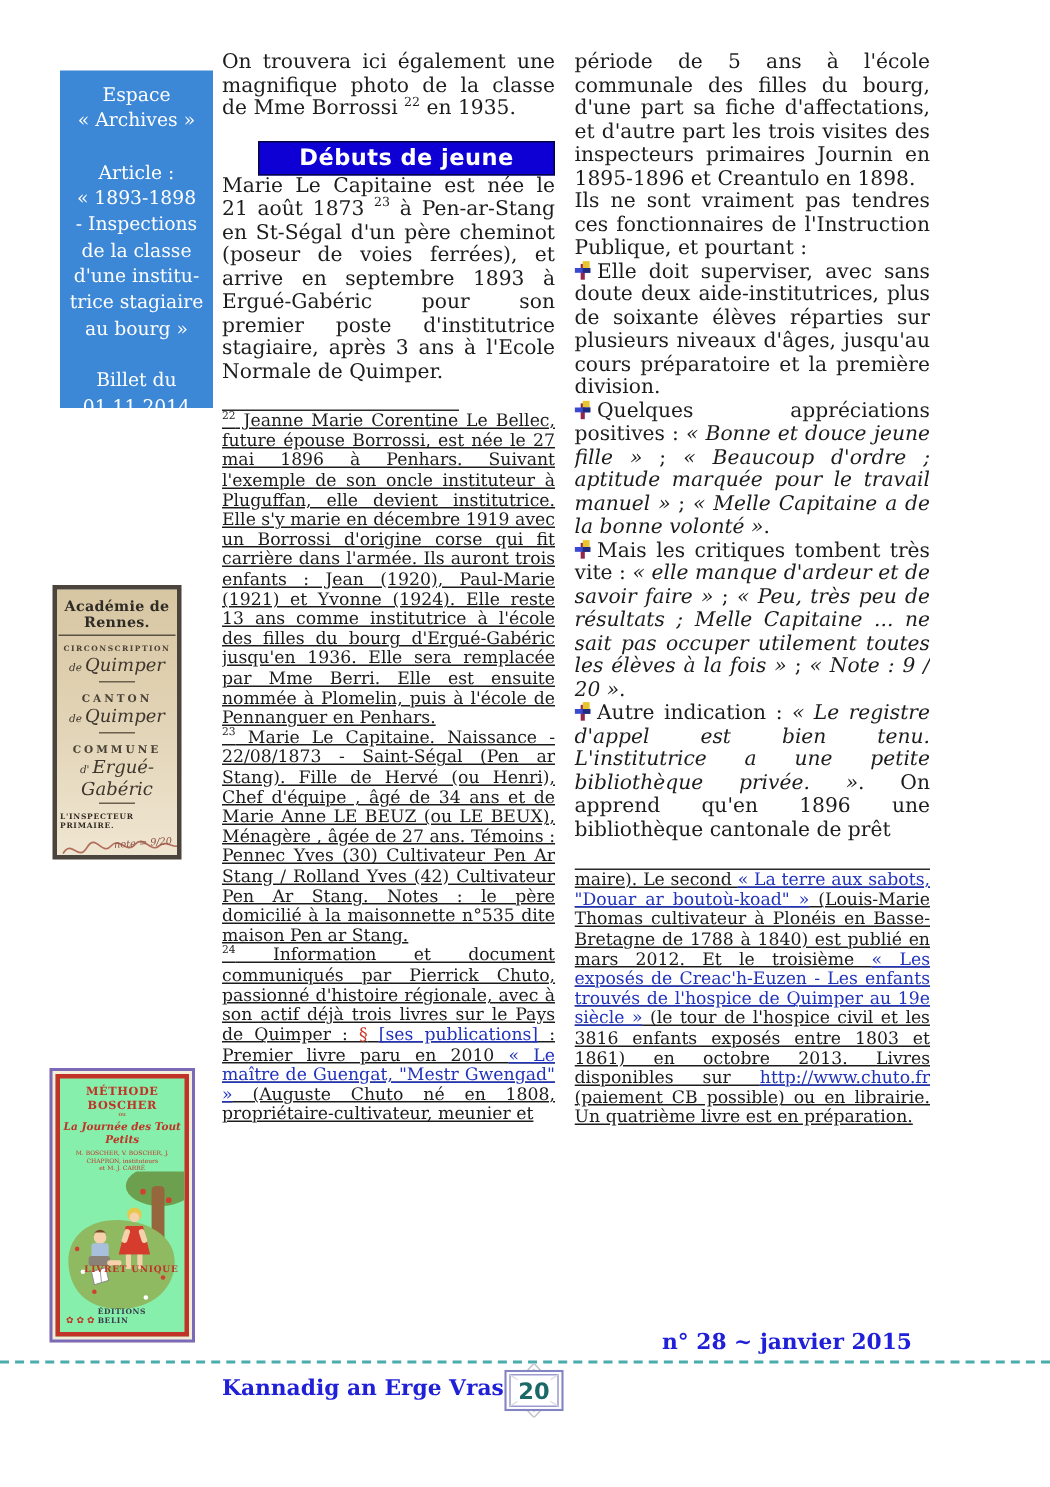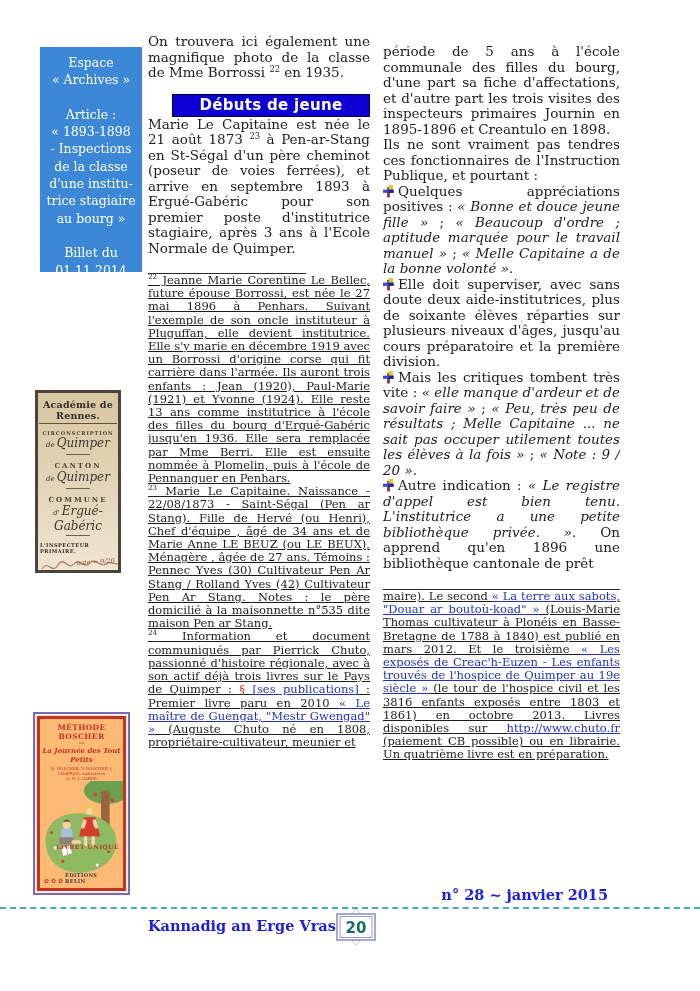--- a/index.html
+++ b/index.html
@@ -23,21 +23,21 @@
   .doc-sep{width:24px;margin:2px auto 0;border-top:1px solid #6b5f4e;}
   .doc-insp{font-size:5px;font-weight:bold;letter-spacing:0.5px;color:#332c24;text-align:left;
       margin:6px 0 0 2px;}
   .doc-note{position:absolute;right:3px;bottom:4px;font-size:6.5px;font-style:italic;color:#8a5040;
       transform:rotate(-4deg);}
   .doc-sign{display:block;margin:1px auto 0;}
 
   .book-cover{position:absolute;left:33px;top:712px;width:97px;height:183px;box-sizing:border-box;
       border:2px solid #7a6ab8;background:#f3edda;overflow:hidden;}
   .book-inner{position:absolute;left:2px;top:2px;right:2px;bottom:2px;border:3px solid #c13327;
-      background:#fdba74;display:flex;flex-direction:column;overflow:hidden;}
+      background:#86efac;display:flex;flex-direction:column;overflow:hidden;}
   .bk-title{font-size:7.5px;font-weight:bold;color:#c13327;text-align:center;margin-top:4px;
       letter-spacing:0.4px;font-family:"DejaVu Serif",serif;}
   .bk-ou{font-size:4px;color:#c13327;text-align:center;line-height:4px;}
   .bk-sub{font-size:7px;font-weight:bold;font-style:italic;color:#c13327;text-align:center;margin-top:1px;}
   .bk-authors{font-size:4px;color:#c13327;text-align:center;line-height:5px;margin-top:2px;}
   .bk-art{flex:1;display:block;}
   .bk-livret{position:absolute;right:4px;bottom:38px;font-size:6px;font-weight:bold;color:#c13327;
       letter-spacing:0.5px;}
   .bk-bottom{position:absolute;left:4px;right:4px;bottom:4px;display:flex;
       justify-content:space-between;align-items:flex-end;}
@@ -58,21 +58,21 @@
   .p-intro{padding-top:34px;}
   .banner{margin-top:13px;background:#0e00d4;border:1.5px solid #050544;color:#ffffff;
       font-family:"DejaVu Sans",sans-serif;font-weight:bold;font-size:15px;line-height:21px;
       text-align:center;letter-spacing:0.3px;height:21px;margin-left:24px;}
   .p-marie{margin-top:13px;}
   .p-dossier{margin-top:15px;}
   .fn-sep-mid{margin-top:17px;width:158px;border-top:1.6px solid #2a2a2a;}
   .fn22{margin-top:15px;}
   .fn-more{margin-top:10px;}
 
-  .p-periode{padding-top:44px;}
+  .p-periode{padding-top:34px;}
   .p-fonc{margin-top:14px;}
   .bullet{margin-top:14px;}
   .bullet-icon{display:inline-block;vertical-align:-2px;margin-right:4px;}
   .fn-sep-right{margin-top:18px;width:100%;border-top:1.6px solid #2a2a2a;}
   .fnb{margin-top:15px;}
 
   
   .footer-divider{position:absolute;left:0;top:907px;width:700px;border-top:2px dashed #4aacac;}
   .footer-journal{position:absolute;left:148px;top:917px;font-size:14.5px;font-weight:bold;color:#2020d8;}
   .footer-issue{position:absolute;right:92px;top:886px;font-size:14.5px;font-weight:bold;color:#2020d8;}
@@ -174,28 +174,28 @@
 
   <div class="col col-right">
     <p class="p-periode"><span>période de 5 ans à l'école communale des filles du bourg, d'une part sa fiche d'affectations, et d'autre part les trois visites des inspecteurs primaires Journin en 1895-1896 et Creantulo en 1898.</span></p>
     <p class="p-fonc"><span>Ils ne sont vraiment pas tendres ces fonctionnaires de l'Instruction Publique, et pourtant :</span></p>
 
     <p class="bullet"><svg class="bullet-icon" width="11" height="13" viewBox="0 0 12 14">
           <rect x="4.5" y="2" width="3" height="11.5" fill="#93264a"></rect>
           <rect x="6" y="0" width="5" height="5" fill="#e8c430"></rect>
           <rect x="0" y="5" width="11.5" height="3.5" fill="#3a4ad0"></rect>
           <rect x="6" y="5" width="5.5" height="3.5" fill="#222a80"></rect>
+        </svg><span><span>Elle doit superviser, avec sans doute deux aide-institutrices, plus de soixante élèves réparties sur plusieurs niveaux d'âges, jusqu'au cours préparatoire et la première division.</span></span></p>
+
+    <p class="bullet"><svg class="bullet-icon" width="11" height="13" viewBox="0 0 12 14">
+          <rect x="4.5" y="2" width="3" height="11.5" fill="#93264a"></rect>
+          <rect x="6" y="0" width="5" height="5" fill="#e8c430"></rect>
+          <rect x="0" y="5" width="11.5" height="3.5" fill="#3a4ad0"></rect>
+          <rect x="6" y="5" width="5.5" height="3.5" fill="#222a80"></rect>
         </svg><span><span>Quelques appréciations positives : </span><span class="i">« Bonne et douce jeune fille »</span><span> ; </span><span class="i">« Beaucoup d'ordre ; aptitude marquée pour le travail manuel »</span><span> ; </span><span class="i">« Melle Capitaine a de la bonne volonté »</span><span>.</span></span></p>
-
-    <p class="bullet"><svg class="bullet-icon" width="11" height="13" viewBox="0 0 12 14">
-          <rect x="4.5" y="2" width="3" height="11.5" fill="#93264a"></rect>
-          <rect x="6" y="0" width="5" height="5" fill="#e8c430"></rect>
-          <rect x="0" y="5" width="11.5" height="3.5" fill="#3a4ad0"></rect>
-          <rect x="6" y="5" width="5.5" height="3.5" fill="#222a80"></rect>
-        </svg><span><span>Elle doit superviser, avec sans doute deux aide-institutrices, plus de soixante élèves réparties sur plusieurs niveaux d'âges, jusqu'au cours préparatoire et la première division.</span></span></p>
 
     <p class="bullet"><svg class="bullet-icon" width="11" height="13" viewBox="0 0 12 14">
           <rect x="4.5" y="2" width="3" height="11.5" fill="#93264a"></rect>
           <rect x="6" y="0" width="5" height="5" fill="#e8c430"></rect>
           <rect x="0" y="5" width="11.5" height="3.5" fill="#3a4ad0"></rect>
           <rect x="6" y="5" width="5.5" height="3.5" fill="#222a80"></rect>
         </svg><span><span>Mais les critiques tombent très vite : </span><span class="i">« elle manque d'ardeur et de savoir faire »</span><span> ; </span><span class="i">« Peu, très peu de résultats ; Melle Capitaine ... ne sait pas occuper utilement toutes les élèves à la fois »</span><span> ; </span><span class="i">« Note : 9 / 20 »</span><span>.</span></span></p>
 
     <p class="bullet"><svg class="bullet-icon" width="11" height="13" viewBox="0 0 12 14">
           <rect x="4.5" y="2" width="3" height="11.5" fill="#93264a"></rect>

